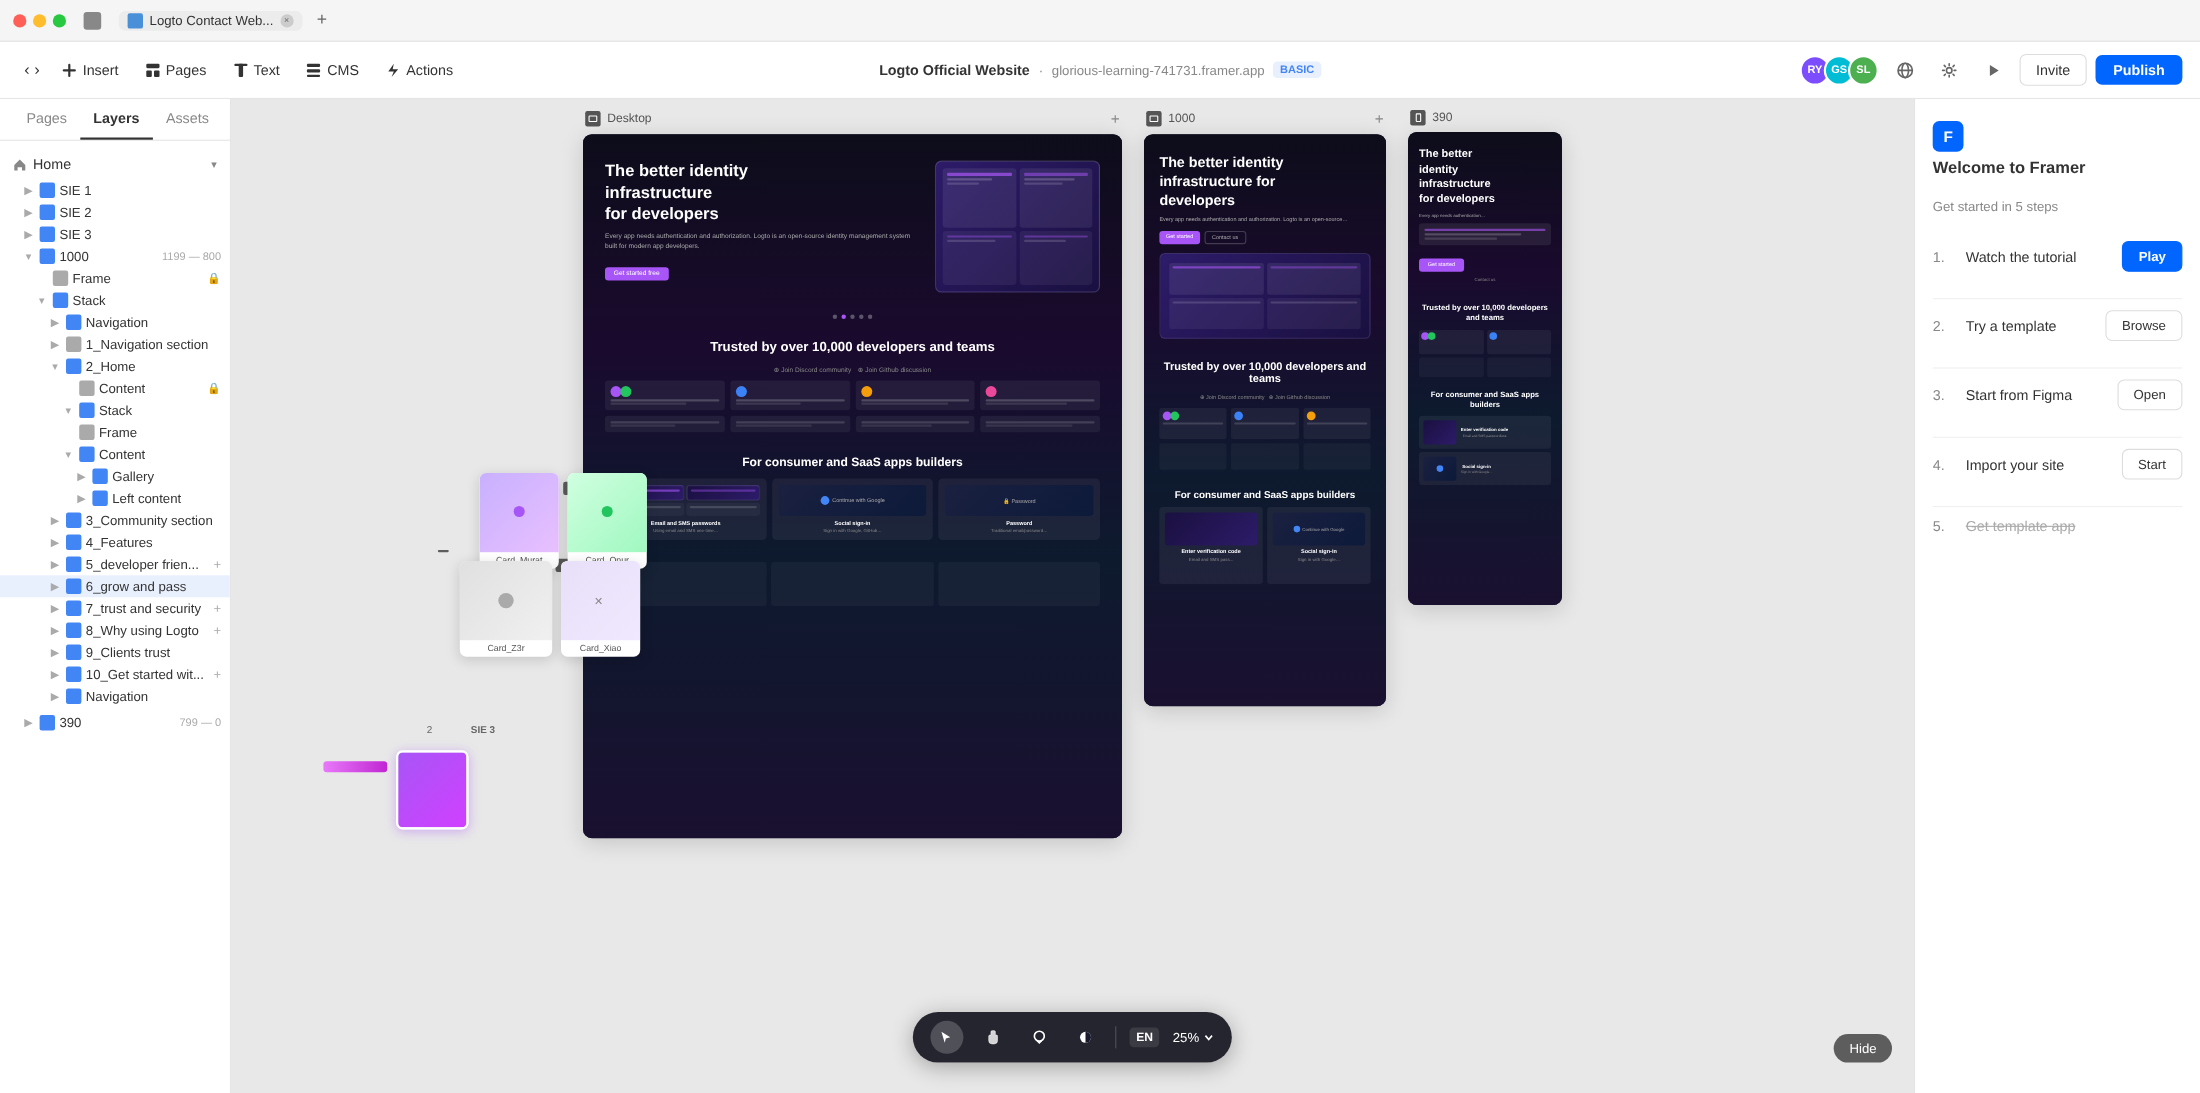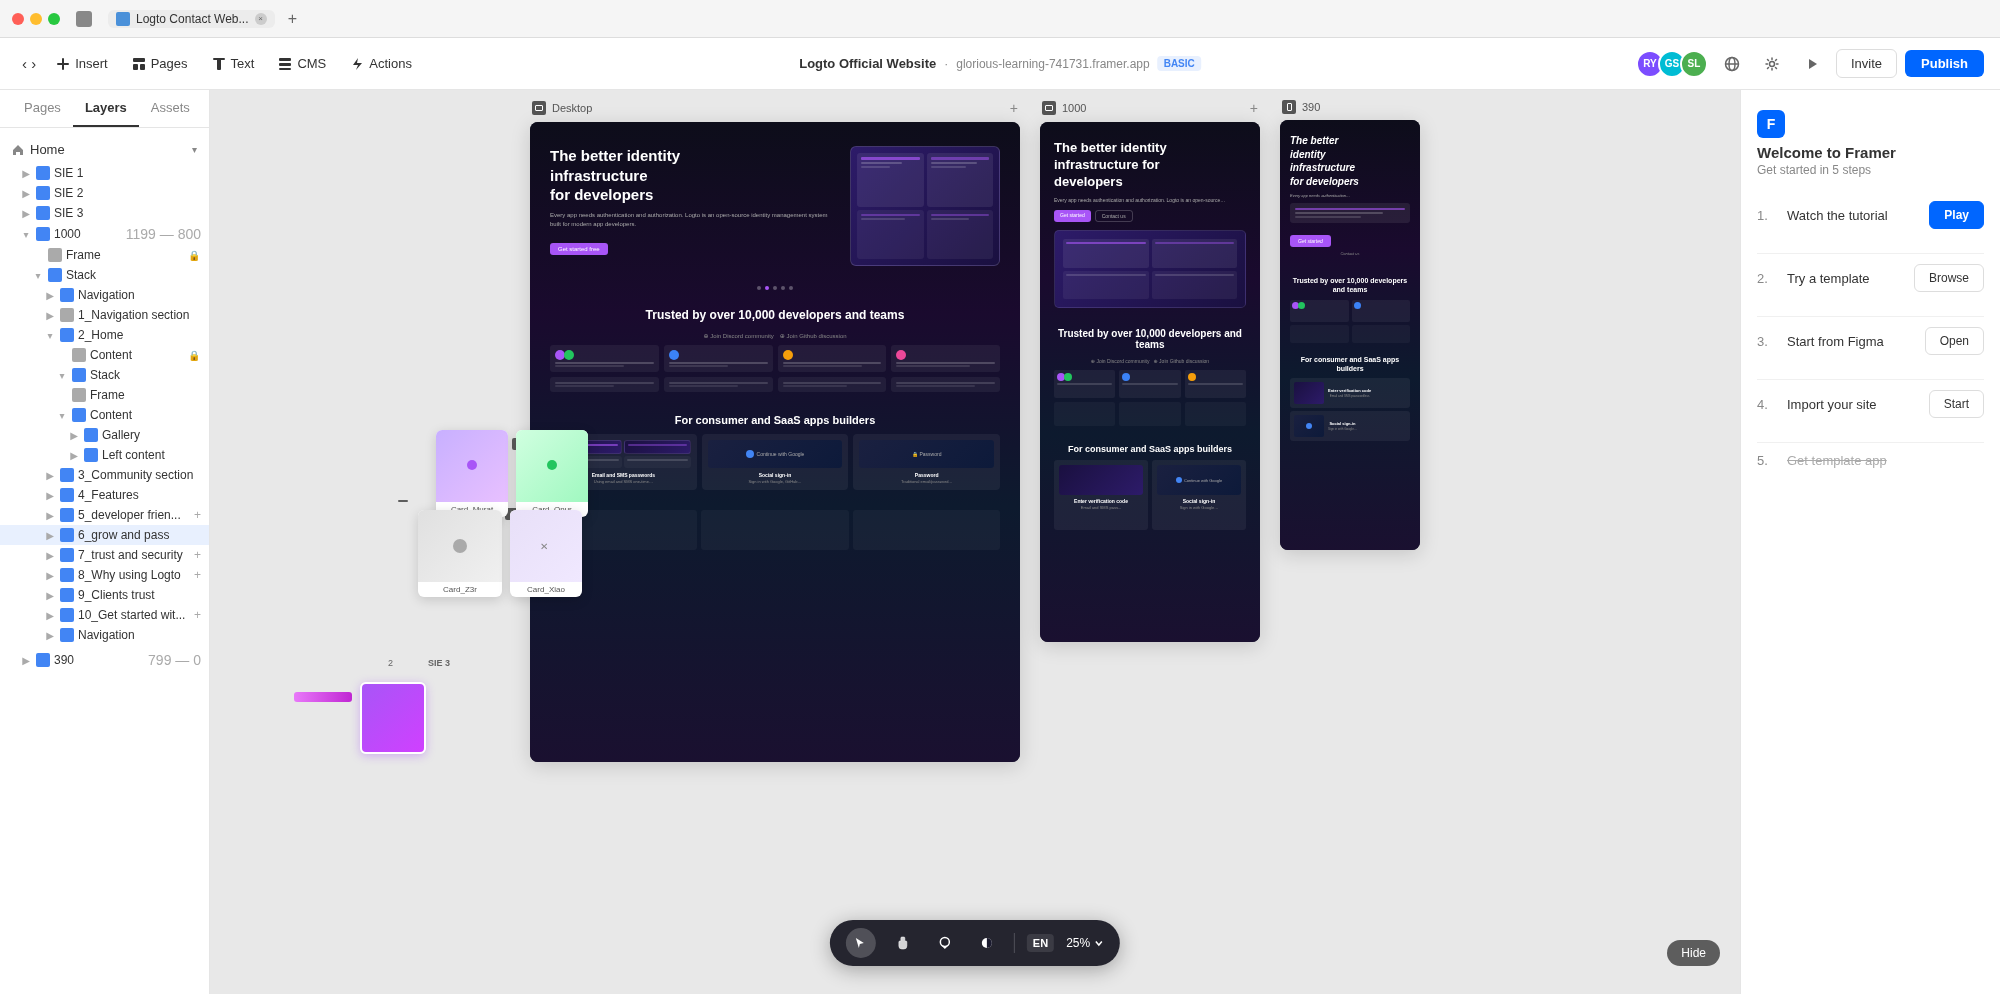--- a/index.html
+++ b/index.html
@@ -101,21 +101,21 @@
       display: flex; align-items: center; padding: 3px 8px;
       font-size: 12px; color: #333; cursor: pointer; gap: 4px;
       white-space: nowrap; overflow: hidden; text-overflow: ellipsis;
     }
     .layer-item.selected { background: #e8f0fe; }
     .layer-chevron { width: 12px; color: #aaa; font-size: 10px; text-align: center; flex-shrink: 0; }
     .layer-icon { width: 14px; height: 14px; border-radius: 2px; flex-shrink: 0; display: flex; align-items: center; justify-content: center; }
     .icon-blue { background: #4285f4; }
     .icon-sq { background: #777; border-radius: 2px; }
     .layer-label { font-size: 12px; overflow: hidden; text-overflow: ellipsis; }
-    .layer-count { margin-left: auto; font-size: 14px; color: #aaa; flex-shrink: 0; }
+    .layer-count { margin-left: auto; font-size: 10px; color: #aaa; flex-shrink: 0; }
     .layer-lock { margin-left: auto; color: #bbb; font-size: 10px; }
     .indent1 { padding-left: 20px; }
     .indent2 { padding-left: 32px; }
     .indent3 { padding-left: 44px; }
     .indent4 { padding-left: 56px; }
     .indent5 { padding-left: 68px; }
 
     
     .canvas {
       flex: 1; background: #e8e8e8; position: relative; overflow: hidden;
@@ -179,21 +179,21 @@
       width: 260px; min-width: 260px;
       background: #fff; border-left: 1px solid #e5e5e5;
       display: flex; flex-direction: column; padding: 20px 16px;
     }
     .rp-header { display: flex; align-items: center; gap: 8px; margin-bottom: 6px; }
     .framer-logo {
       width: 28px; height: 28px; background: #0066ff; border-radius: 6px;
       display: flex; align-items: center; justify-content: center; color: #fff; font-size: 14px; font-weight: 700;
     }
     .rp-title { font-size: 15px; font-weight: 700; color: #333; }
-    .rp-subtitle { font-size: 12px; color: #888; margin-bottom: 20px; }
+    .rp-subtitle { font-size: 12px; color: #888; margin-bottom: 20px; margin-top: 18px; }
     .rp-step {
       display: flex; align-items: center; gap: 10px;
       margin-bottom: 14px; padding: 4px 0;
     }
     .rp-step-num { font-size: 13px; color: #888; min-width: 20px; }
     .rp-step-text { font-size: 13px; color: #333; flex: 1; }
     .rp-step-text.strikethrough { text-decoration: line-through; color: #aaa; }
     .rp-btn {
       padding: 6px 14px; border-radius: 6px; border: 1px solid #ddd;
       background: #fff; font-size: 12px; cursor: pointer; color: #333; white-space: nowrap;
@@ -791,21 +791,21 @@
       <div class="frame-wrapper">
         <div class="frame-label">
           <div style="width:14px;height:14px;background:#555;border-radius:2px;display:flex;align-items:center;justify-content:center;">
             <div style="width:5px;height:8px;border:1.5px solid #fff;border-radius:1px;"></div>
           </div>
           <span class="frame-label-text">390</span>
 
         </div>
         <div class="preview-frame preview-mobile">
           <div class="site-content">
-            <div style="padding:14px 10px 8px;font-style:italic;">
+            <div style="padding:14px 10px 8px;">
               <div style="font-size:10px;font-weight:700;color:#fff;line-height:1.35;margin-bottom:5px;">The better<br>identity<br>infrastructure<br>for developers</div>
               <div style="font-size:4px;color:#aaa;margin-bottom:5px;">Every app needs authentication…</div>
               <div style="background:rgba(255,255,255,0.08);border-radius:3px;padding:5px;margin-bottom:6px;">
                 <div style="height:2px;background:rgba(168,85,247,0.6);border-radius:1px;margin-bottom:2px;"></div>
                 <div style="height:2px;background:rgba(255,255,255,0.2);border-radius:1px;width:80%;margin-bottom:2px;"></div>
                 <div style="height:2px;background:rgba(255,255,255,0.15);border-radius:1px;width:60%;"></div>
               </div>
               <div style="display:inline-block;background:#a855f7;color:#fff;font-size:5px;padding:3px 8px;border-radius:3px;margin-bottom:4px;">Get started</div>
               <div style="display:flex;gap:2px;font-size:4px;color:#888;justify-content:center;margin-bottom:6px;">
                 <span>Contact us</span>

